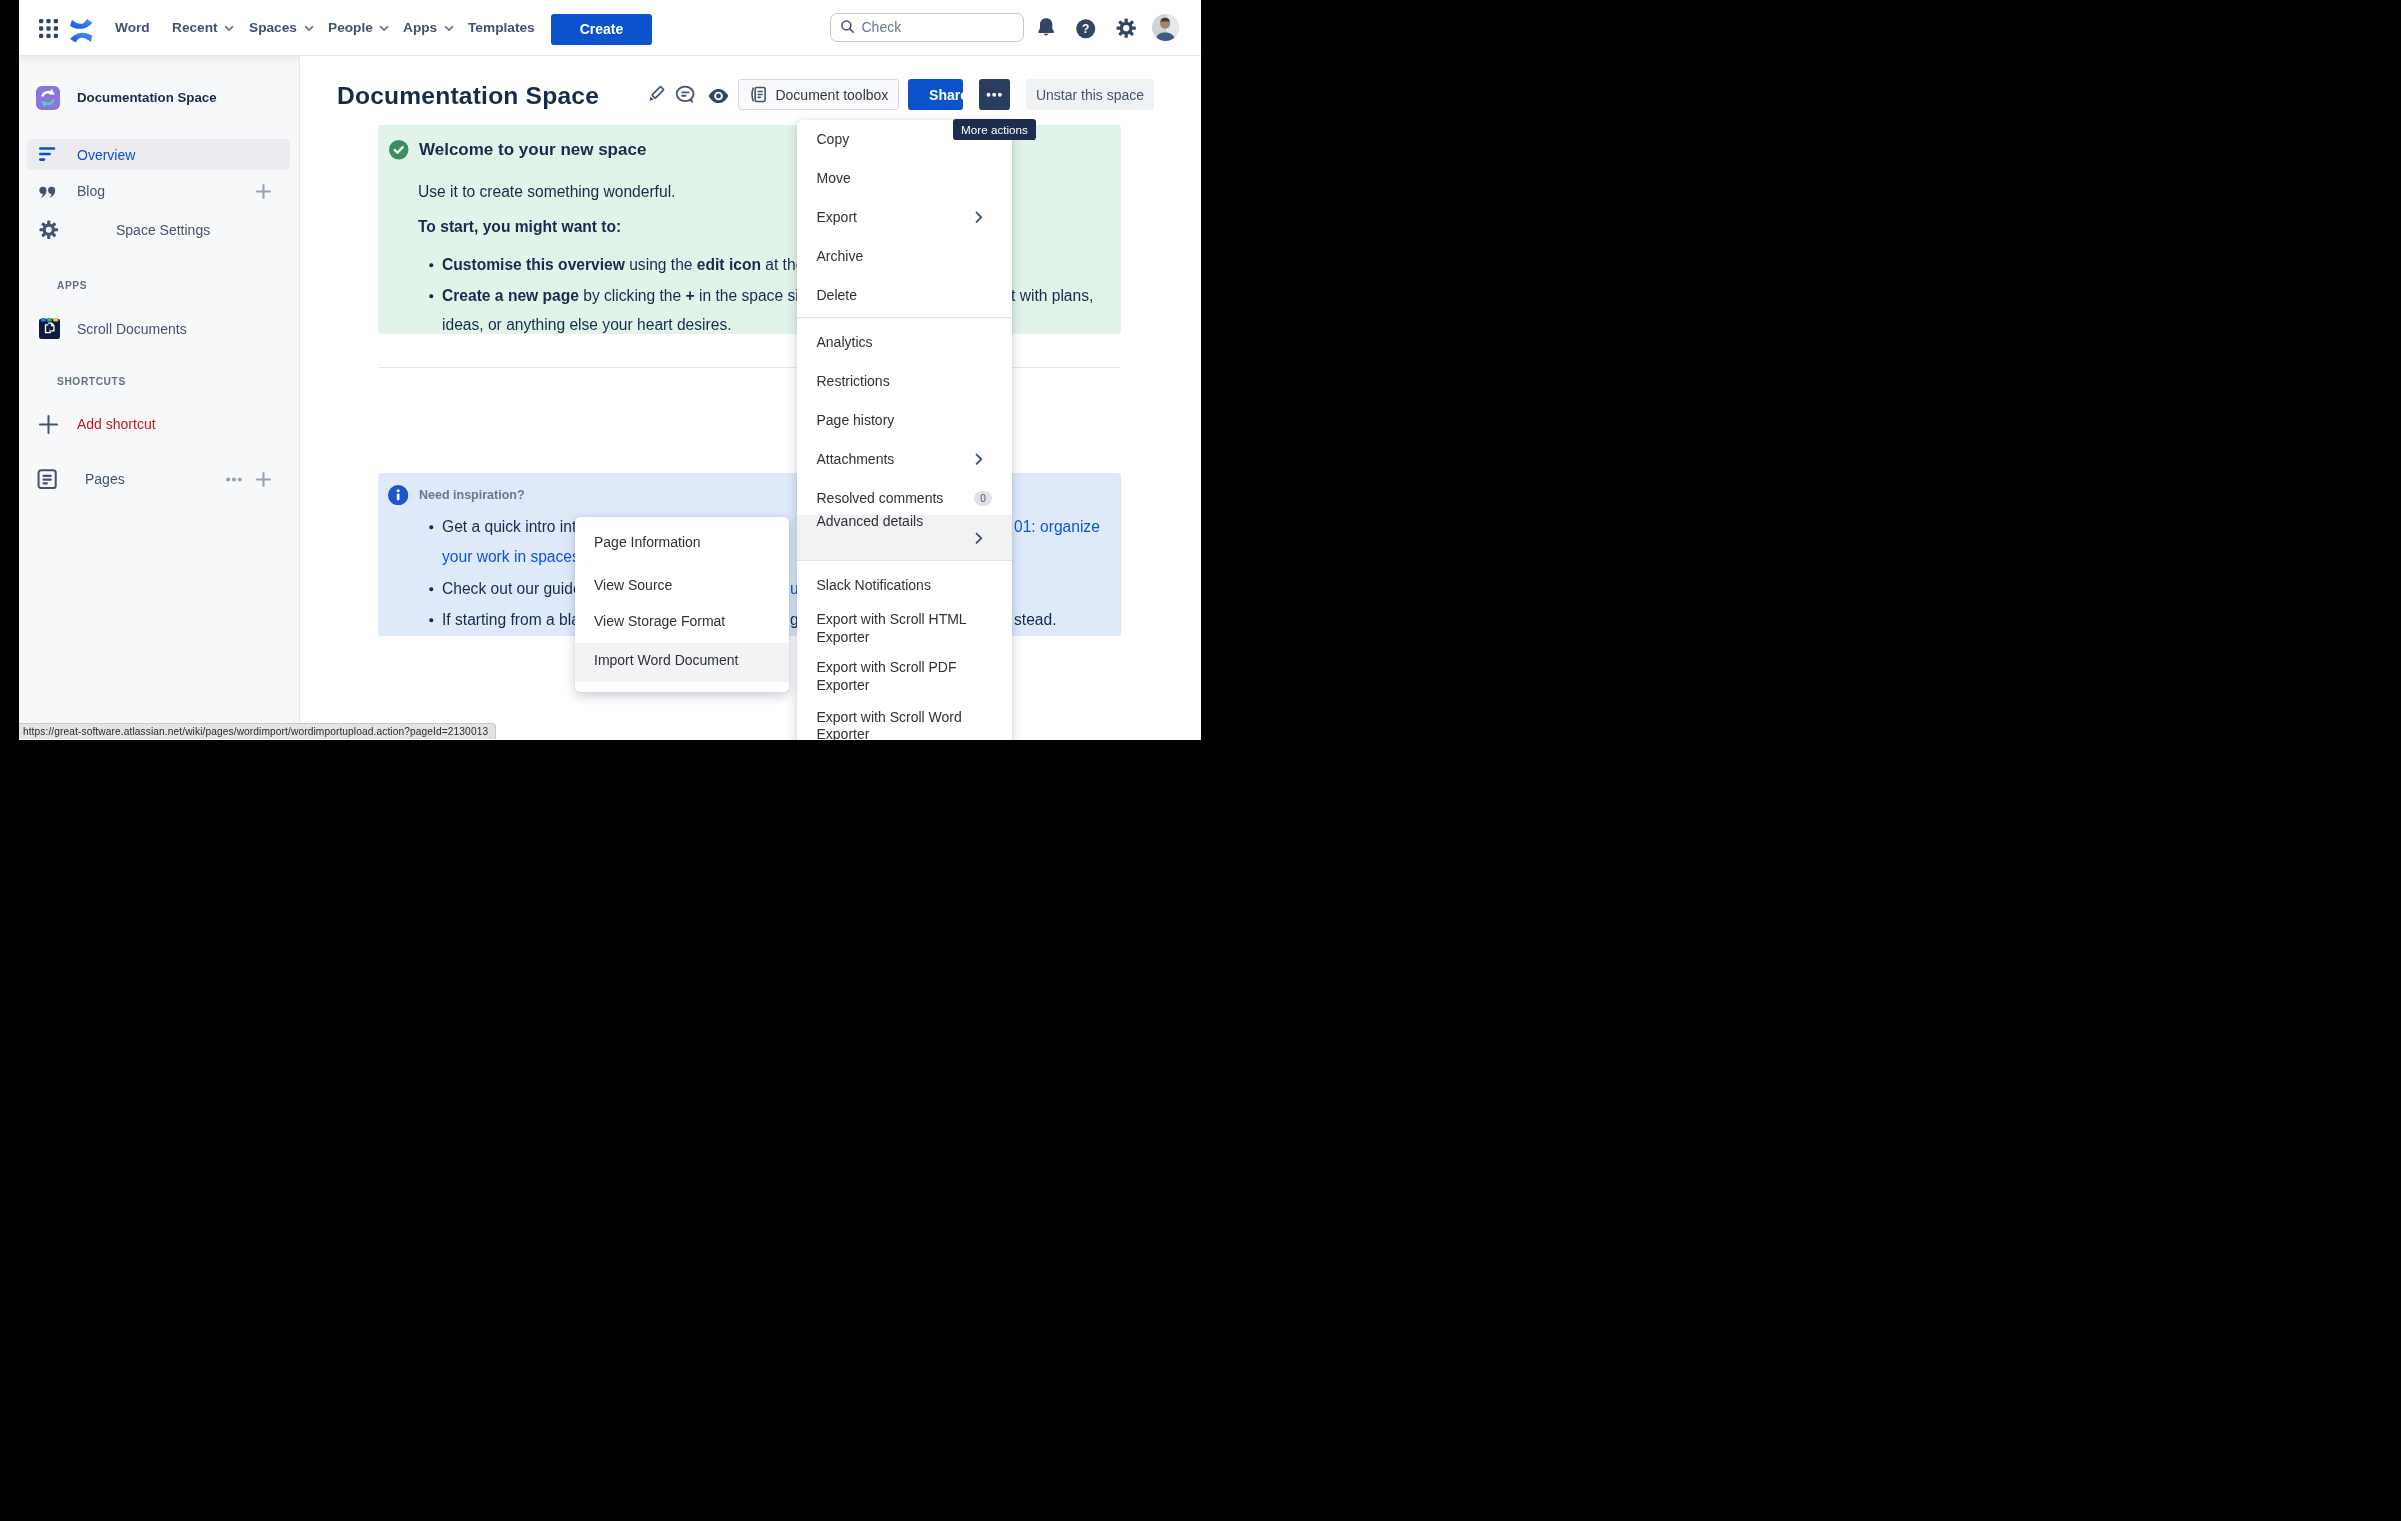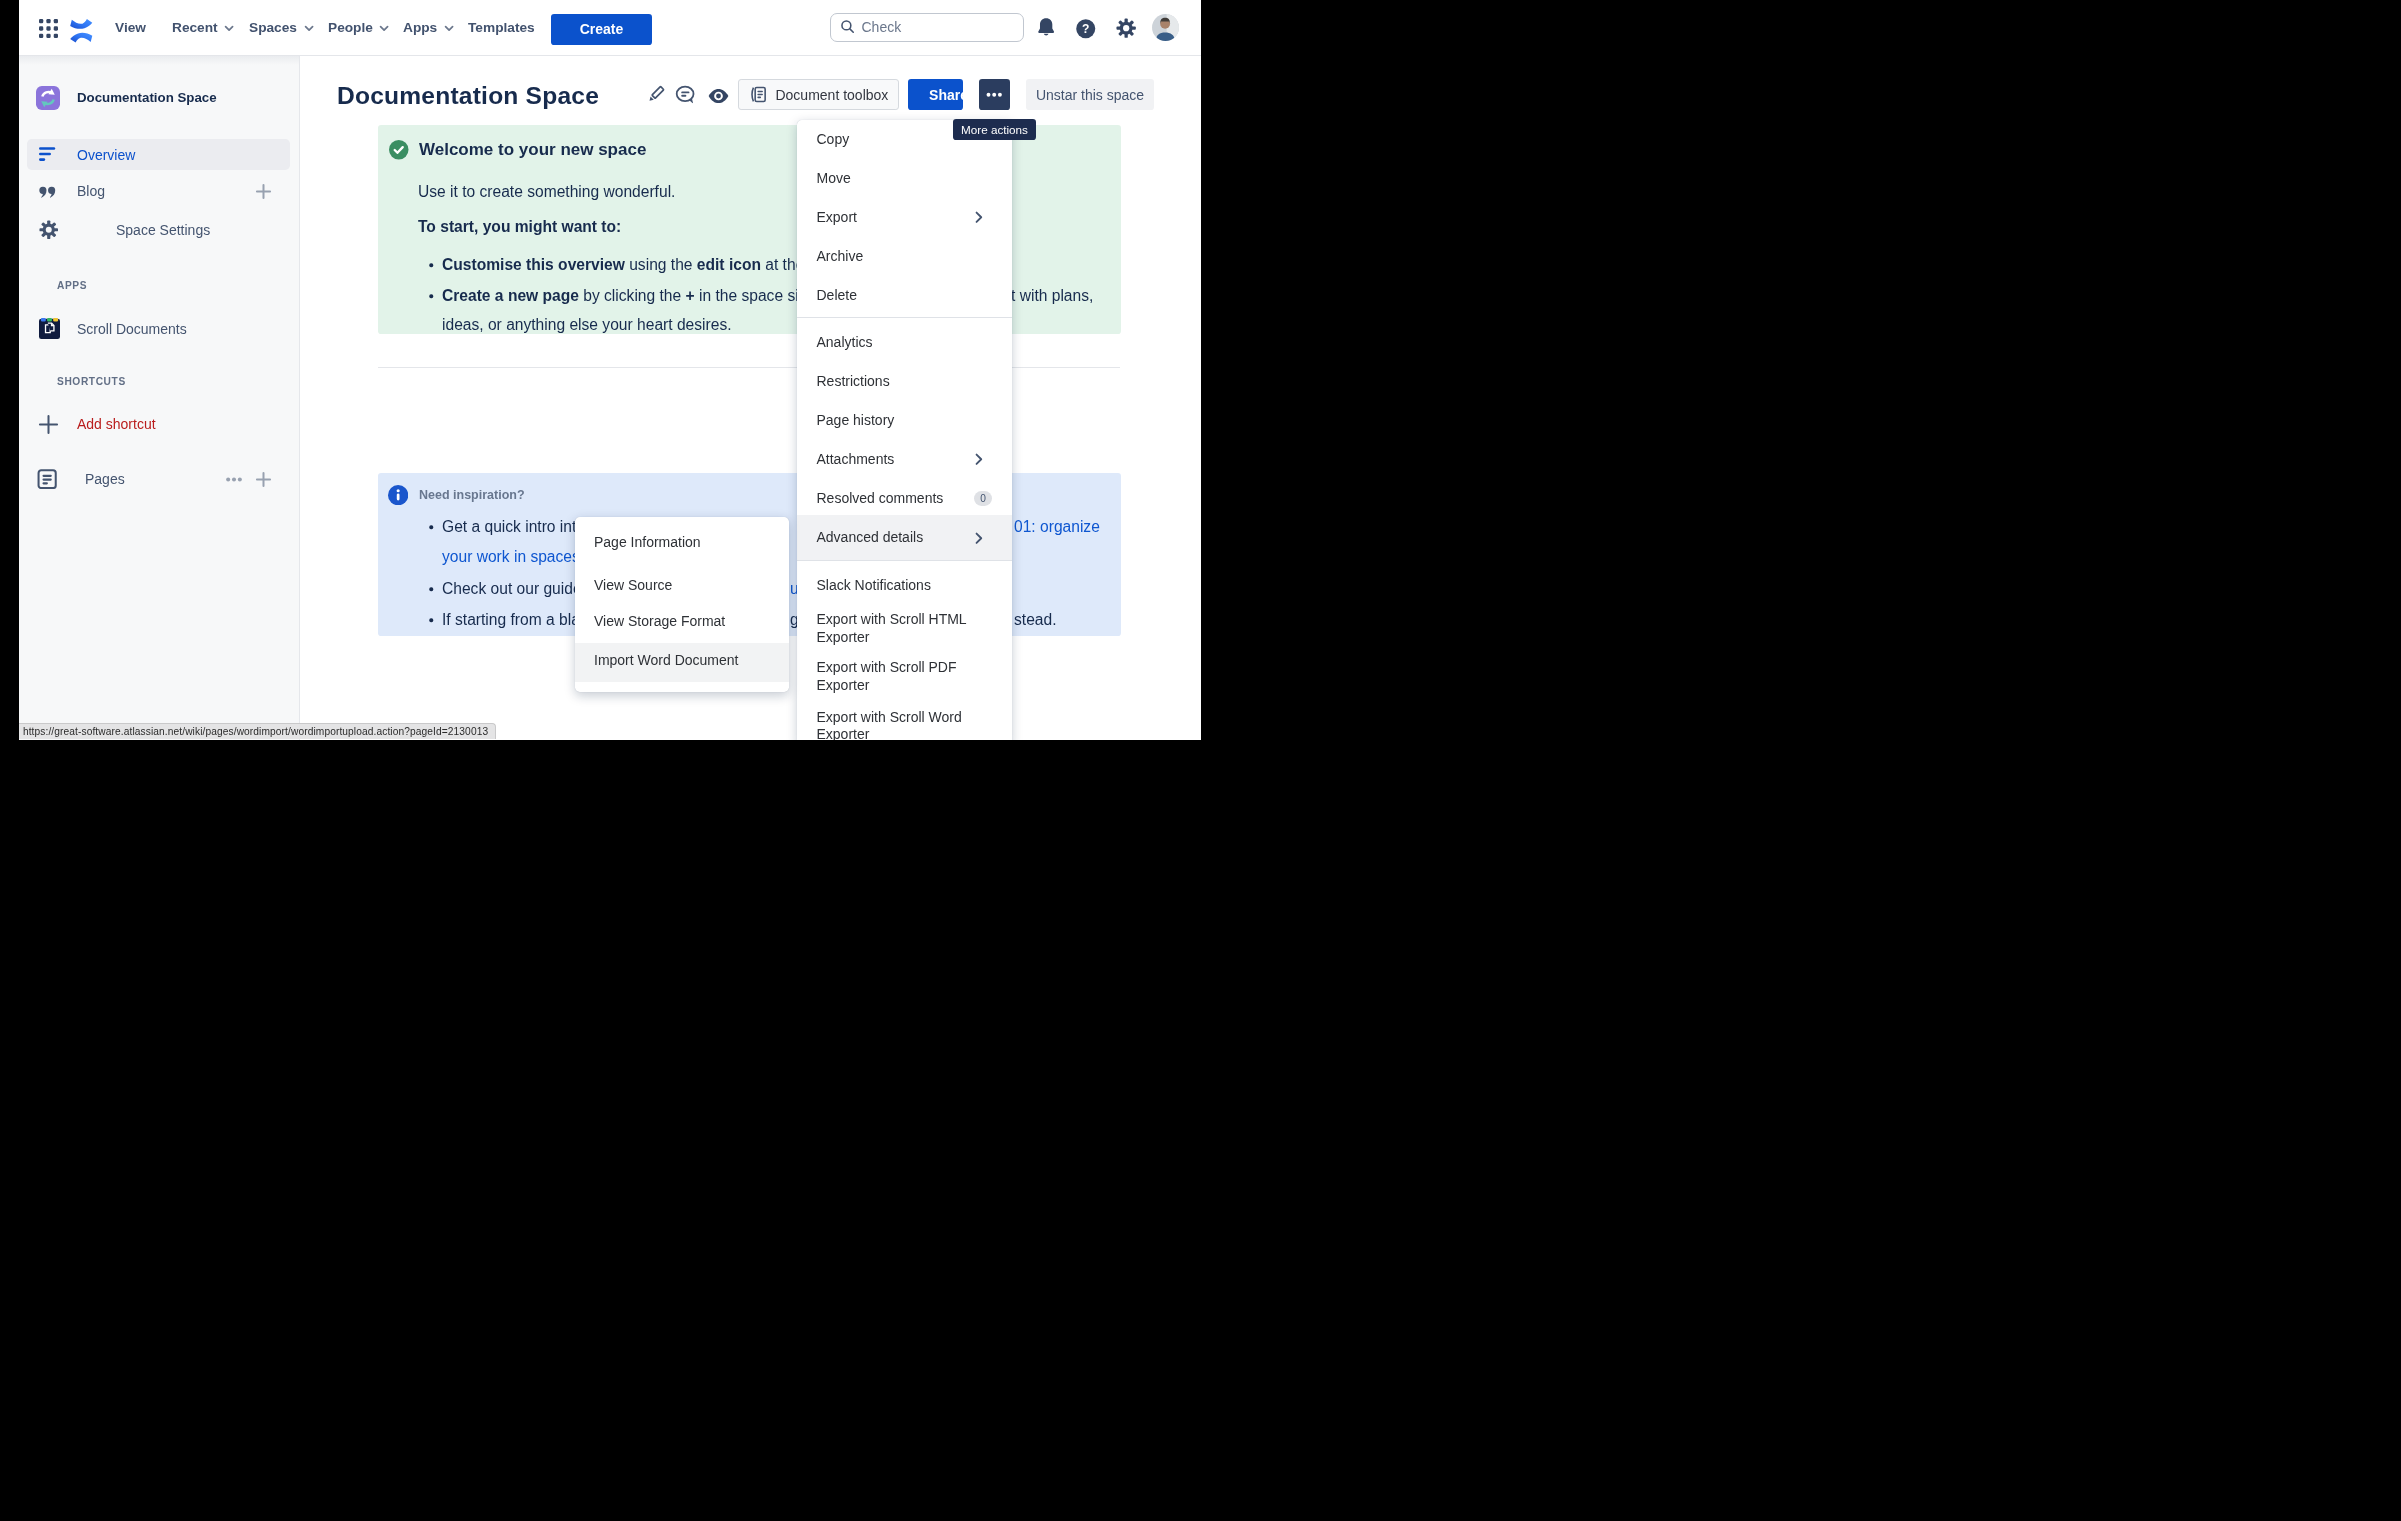--- a/index.html
+++ b/index.html
@@ -59,21 +59,21 @@
           </linearGradient>
         <linearGradient id="clg2" x1="1" y1="0.1" x2="0.1" y2="0.9">
             <stop offset="0" stop-color="#1b50cf"></stop>
             <stop offset="0.5" stop-color="#2e74f2"></stop>
             <stop offset="1" stop-color="#418cff"></stop>
           </linearGradient>
       </defs>
       <path fill="url(#clg1)" d="M5.45 1.65 L3.95 7.45 C8.0 9.9 13.0 10.9 17.3 9.6 C20.2 8.6 22.9 6.8 24.65 4.4 L19.6 1.05 C18.4 3.4 16.8 4.9 15.4 5.3 C12.2 6.1 8.6 4.2 5.45 1.65 Z"></path>
       <path fill="url(#clg2)" transform="rotate(180 14.3 12.05)" d="M5.45 1.65 L3.95 7.45 C8.0 9.9 13.0 10.9 17.3 9.6 C20.2 8.6 22.9 6.8 24.65 4.4 L19.6 1.05 C18.4 3.4 16.8 4.9 15.4 5.3 C12.2 6.1 8.6 4.2 5.45 1.65 Z"></path>
     </svg>
-    <div class="navitem" style="left:115px">View</div>
+    <div class="navitem" style="left:115px">Word</div>
     <div class="navitem" style="left:172px">Recent</div>
     <svg class="abs" style="left:224px;top:25px" width="10.2" height="7" viewBox="0 0 13 9">
         <path d="M2 2 L6.5 6.5 L11 2" fill="none" stroke="#6B778C" stroke-width="2.2" stroke-linecap="round" stroke-linejoin="round"></path>
       </svg>
     <div class="navitem" style="left:249px">Spaces</div>
     <svg class="abs" style="left:304px;top:25px" width="10.2" height="7" viewBox="0 0 13 9">
         <path d="M2 2 L6.5 6.5 L11 2" fill="none" stroke="#6B778C" stroke-width="2.2" stroke-linecap="round" stroke-linejoin="round"></path>
       </svg>
     <div class="navitem" style="left:328px">People</div>
     <svg class="abs" style="left:379px;top:25px" width="10.2" height="7" viewBox="0 0 13 9">
@@ -316,21 +316,21 @@
     <div class="mitem" style="top:58px">Move</div>
     <div class="mitem" style="top:97px">Export</div>
     <div class="mitem" style="top:136px">Archive</div>
     <div class="mitem" style="top:175px">Delete</div>
     <div class="msep" style="top:197px"></div>
     <div class="mitem" style="top:222px">Analytics</div>
     <div class="mitem" style="top:261px">Restrictions</div>
     <div class="mitem" style="top:300px">Page history</div>
     <div class="mitem" style="top:339px">Attachments</div>
     <div class="mitem" style="top:378px">Resolved comments</div>
-    <div class="mitem" style="top:417px">Advanced details</div>
+    <div class="mitem" style="top:401px">Advanced details</div>
     <div class="msep" style="top:440px"></div>
     <div class="mitem" style="top:465px">Slack Notifications</div>
     <div class="mitem" style="top:499px">Export with Scroll HTML</div>
     <div class="mitem" style="top:517px">Exporter</div>
     <div class="mitem" style="top:547px">Export with Scroll PDF</div>
     <div class="mitem" style="top:565px">Exporter</div>
     <div class="mitem" style="top:597px">Export with Scroll Word</div>
     <div class="mitem" style="top:614px">Exporter</div>
     <svg class="abs" style="left:178px;top:91px" width="7.8" height="12.5" viewBox="0 0 10 16">
         <path d="M2 2 L8 8 L2 14" fill="none" stroke="#44546F" stroke-width="2.4" stroke-linecap="round" stroke-linejoin="round"></path>

